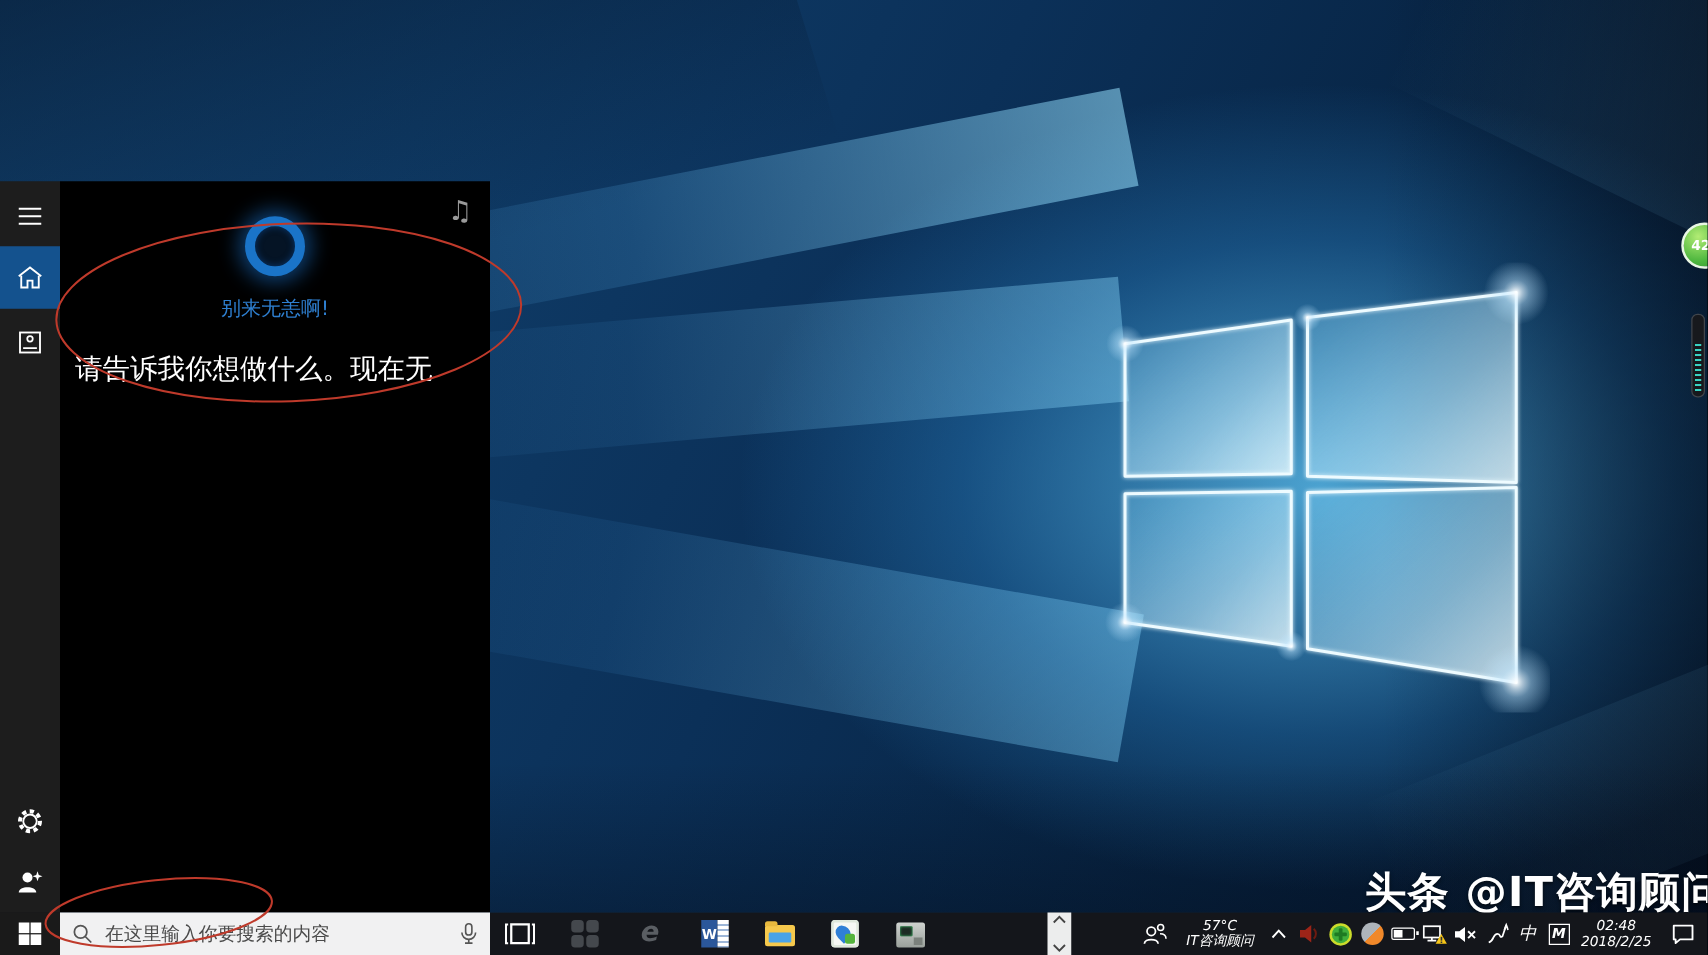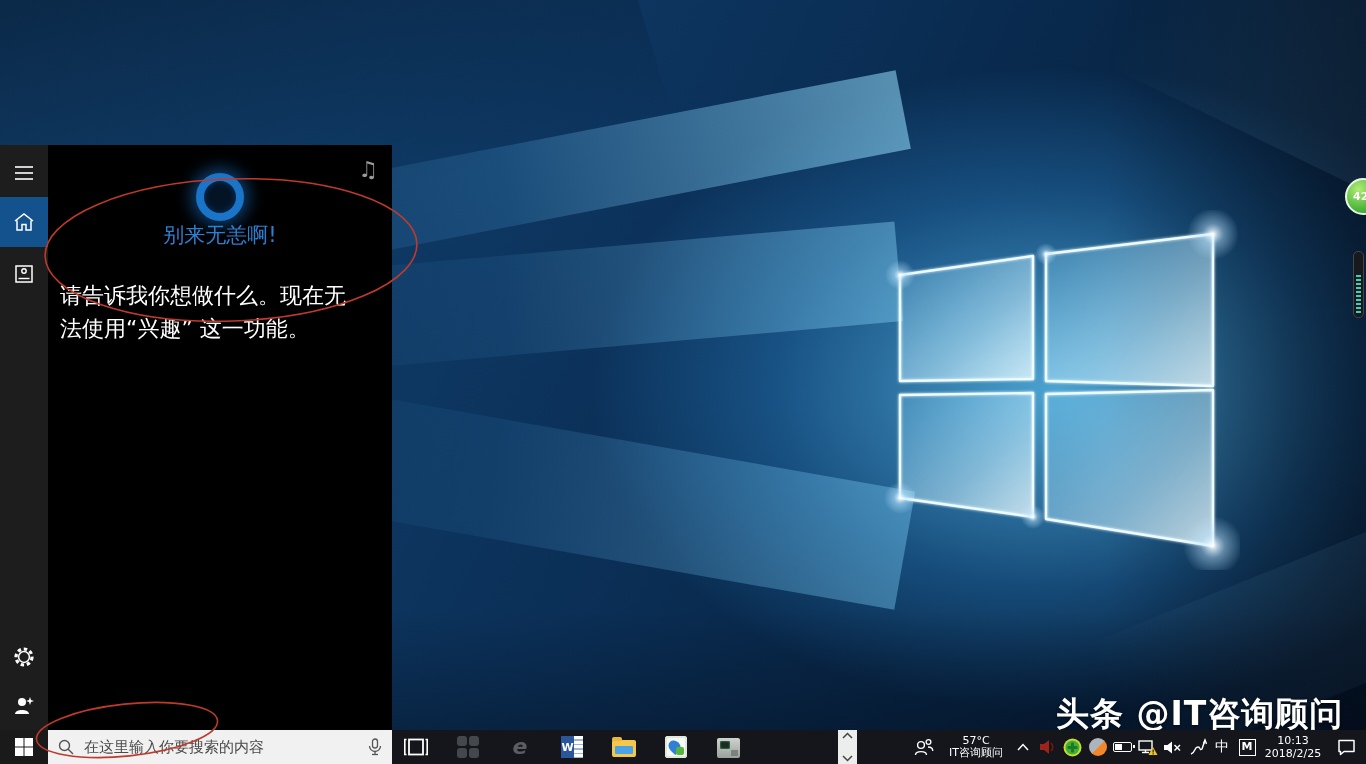--- a/index.html
+++ b/index.html
@@ -26,21 +26,21 @@
   .shadeTL{left:-120px;top:-100px;width:760px;height:330px;transform:rotate(-17deg);
     background:linear-gradient(to bottom, rgba(4,16,34,.55), transparent);}
   .vignR{right:0;top:0;width:260px;height:764px;
     background:linear-gradient(to right, rgba(3,10,22,0), rgba(3,10,22,.55));}
   .vignB{left:0;bottom:34px;width:1366px;height:120px;
     background:linear-gradient(to top, rgba(3,10,22,.35), transparent);}
 
   
   .watermark{left:1056px;top:692px;color:#fff;font-size:33px;letter-spacing:1px;
     text-shadow:0 1px 3px rgba(0,0,0,.6);white-space:nowrap;}
-  .watermark .wm-bold{font-weight:900;}
+  .watermark .wm-bold{font-weight:900;margin-left:36px;}
   .watermark .wm-rest{font-weight:700;text-align:right;}
 
   
   .speed-ball{left:1345px;top:178px;width:37px;height:37px;border-radius:50%;
     background:radial-gradient(circle at 35% 28%, #b2ec74, #4db63e 62%, #2f8f2f);
     border:2px solid #e9f7e4;box-sizing:border-box;color:#fff;font-size:11px;font-weight:bold;
     line-height:33px;padding-left:6px;}
   .side-meter{left:1353px;top:251px;width:11px;height:67px;border-radius:5px;
     background:#17191d;border:1px solid #41454b;box-sizing:border-box;}
   .side-meter .ticks{position:absolute;left:2px;bottom:4px;width:5px;height:40px;
@@ -48,22 +48,22 @@
 
   
   svg.heroLogo{left:850px;top:210px;}
 
   
   .cortana-main{left:48px;top:145px;width:344px;height:585px;background:#000;}
   .music-btn{position:absolute;right:14px;top:14px;color:#9a9a9a;font-size:22px;line-height:22px;cursor:default;}
   .cortana-ring{position:absolute;left:50%;top:28px;transform:translateX(-50%);
     width:32px;height:32px;border-radius:50%;border:8px solid #1a74c8;background:#051425;
     box-shadow:0 0 16px 5px rgba(25,115,205,.55), inset 0 0 6px rgba(10,60,120,.9);}
-  .cortana-greeting{position:absolute;left:0;top:76px;width:100%;text-align:center;
-    color:#2e7fd0;font-size:21px;}
+  .cortana-greeting{position:absolute;left:0;top:92px;width:100%;text-align:center;
+    color:#2e7fd0;font-size:16px;}
   .cortana-message{position:absolute;left:12px;top:134px;width:322px;color:#fff;
     font-size:22px;line-height:33px;font-weight:500;}
 
   
   .rail{left:0;top:145px;width:48px;height:619px;background:#1d1d1d;}
   .rail-item{position:absolute;left:0;width:48px;height:44px;display:flex;align-items:center;justify-content:center;}
   .rail-home{top:52px;height:50px;background:#14528e;}
   .rail svg{display:block;}
 
   
@@ -73,21 +73,21 @@
   .searchbox{position:absolute;left:48px;top:0;width:344px;height:34px;background:#f1f1f2;
     display:flex;align-items:center;box-sizing:border-box;padding:0 10px;justify-content:center;}
   .searchbox input{flex:1;border:none;outline:none;background:transparent;font-size:15px;
     color:#222;margin-left:8px;font-family:inherit;}
   .searchbox input::placeholder{color:#4a4a4a;opacity:1;}
   .apps{position:absolute;left:404px;top:0;height:34px;display:flex;align-items:center;gap:28px;}
   .app-btn{width:24px;height:24px;display:flex;align-items:center;justify-content:center;position:relative;}
   .scrollctl{position:absolute;left:838px;top:0;width:19px;height:34px;background:#eceded;
     display:flex;flex-direction:column;justify-content:space-between;align-items:center;padding:2px 0;box-sizing:border-box;}
   .tray{position:absolute;right:0;top:0;height:34px;display:flex;align-items:center;}
-  .tray-item{display:flex;align-items:center;justify-content:center;height:34px;}
+  .tray-item{display:flex;align-items:center;justify-content:center;height:34px;font-style:italic;}
   .cpu-temp{width:70px;color:#fff;font-size:11px;line-height:12px;text-align:center;}
   .ime-lang{width:24px;color:#fff;font-size:14px;text-align:center;}
   .ime-mode{width:26px;display:flex;align-items:center;justify-content:center;}
   .ime-mode .mbox{width:17px;height:17px;border:1.5px solid #fff;box-sizing:border-box;
     color:#fff;font-size:11px;font-weight:bold;text-align:center;line-height:14px;}
   .clock{width:66px;color:#fff;font-size:11px;line-height:13px;text-align:center;}
   .icon24{width:25px;}
 
   
   .word-icon{width:22px;height:22px;display:flex;}
@@ -181,21 +181,20 @@
   <div class="abs side-meter">
     <div class="ticks"></div>
   </div>
 
   <div class="abs cortana-main">
     <div class="music-btn">♫</div>
     <div class="cortana-ring"></div>
     <div class="cortana-greeting">别来无恙啊!</div>
     <div class="cortana-message">
       <div>请告诉我你想做什么。现在无</div>
-      <div>法使用“兴趣” 这一功能。</div>
     </div>
   </div>
 
   <div class="abs rail">
     <div class="rail-item" style="top:6px;">
       <svg width="20" height="16" viewBox="0 0 20 16">
         <g stroke="#fff" stroke-width="1.6">
             <line x1="1" y1="2" x2="19" y2="2"></line>
             <line x1="1" y1="8" x2="19" y2="8"></line>
             <line x1="1" y1="14" x2="19" y2="14"></line>
@@ -364,21 +363,21 @@
           <path d="M2 16 C7 14 5 9 9 9 C12 9 10 13 13 11 L16 2" fill="none" stroke="#fff" stroke-width="1.4"></path>
           <path d="M14.5 6 L16 2 L17.5 6" fill="none" stroke="#fff" stroke-width="1.4"></path>
         </svg>
       </div>
       <div class="tray-item ime-lang">中</div>
       <div class="tray-item ime-mode">
         <div class="mbox">M</div>
       </div>
       <div class="tray-item clock">
         <div>
-          <div>10:13</div>
+          <div>02:48</div>
           <div>2018/2/25</div>
         </div>
       </div>
       <div class="tray-item" style="width:40px;">
         <svg width="19" height="17" viewBox="0 0 19 17">
           <path d="M2 1.5 H17 V12.5 H7 L3.5 15.5 V12.5 H2 Z" fill="none" stroke="#fff" stroke-width="1.5" stroke-linejoin="round"></path>
         </svg>
       </div>
     </div>
   </div>

